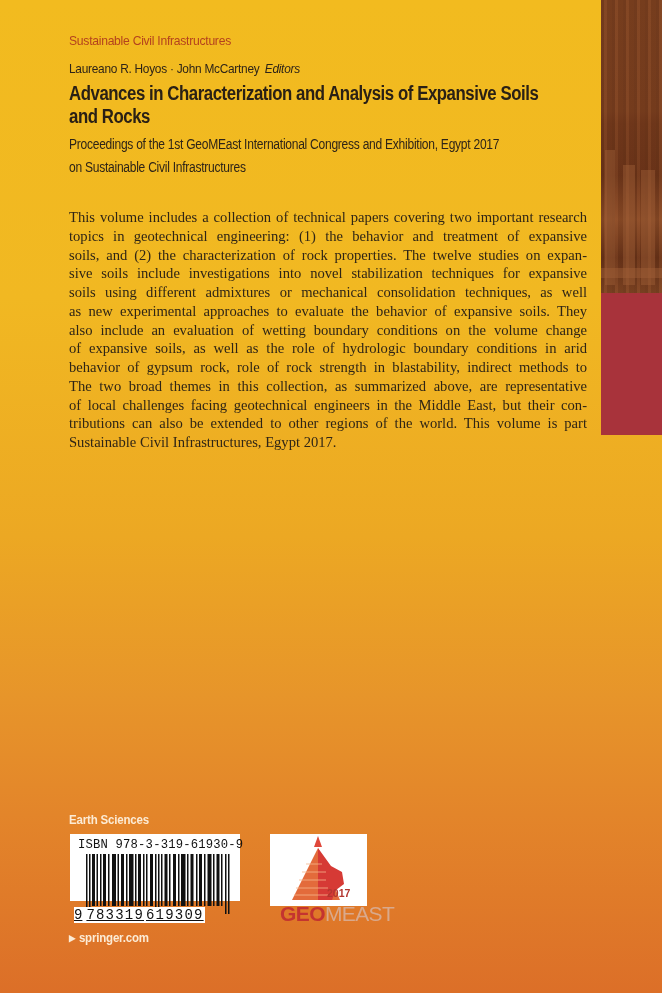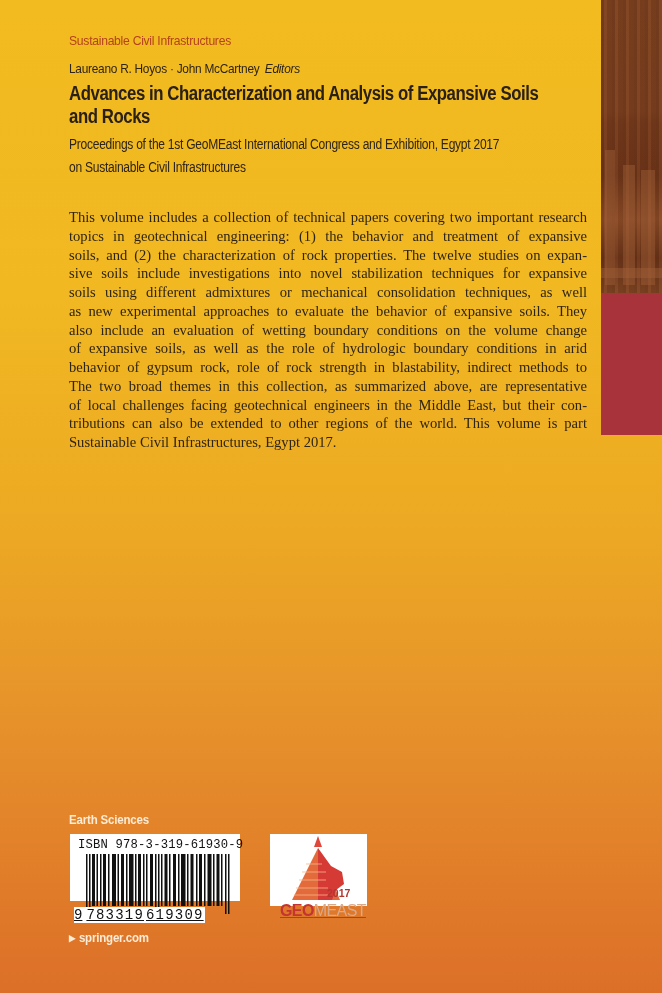--- a/index.html
+++ b/index.html
@@ -60,21 +60,21 @@
     font-size:14px; color:#111; white-space:nowrap; background:#fff;text-decoration:underline;
   }
   .bar-digits .first { margin-right:3px; }
   .bar-digits .g { background:#fff; padding:0 1px; letter-spacing:1.2px; }
 
   .logo-box {
     position:absolute; left:270px; top:834px; width:97px; height:72px; background:#FFFFFF;
   }
   .logo-box svg { position:absolute; left:0; top:0; }
   .logo-year { position:absolute; left:57px; top:53px; font-size:10.5px; font-weight:bold; color:#B3352E; }
-  .logo-word { position:absolute; left:10px; top:68px; font-size:16px; color:#C43430; letter-spacing:-0.6px; white-space:nowrap;text-decoration:underline; }
+  .logo-word { position:absolute; left:10px; top:68px; font-size:21px; color:#C43430; letter-spacing:-0.6px; white-space:nowrap; }
   .logo-word .geo { font-weight:bold; }
   .logo-word .meast { color:#D9A98C; font-weight:normal; }
 
   .link {
     position:absolute; left:69px; top:931px; font-size:12.5px; font-weight:bold; color:#FCEBD5;
     letter-spacing:-0.2px; transform:scaleX(0.92); transform-origin:left; white-space:nowrap;
   }
   .link .arrow { font-size:9px; margin-right:4px; vertical-align:1px; }
 </style>
 </head>

